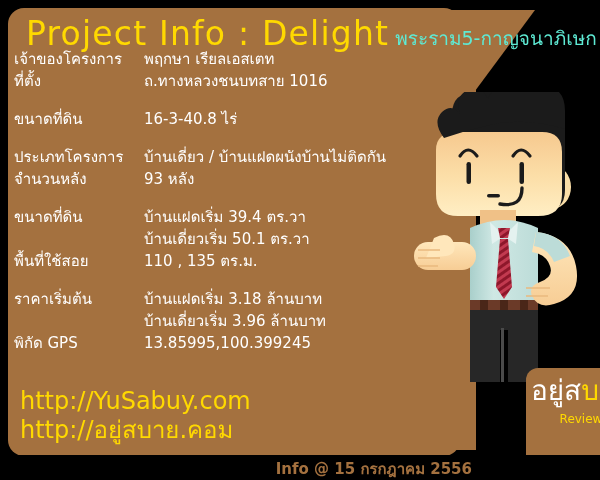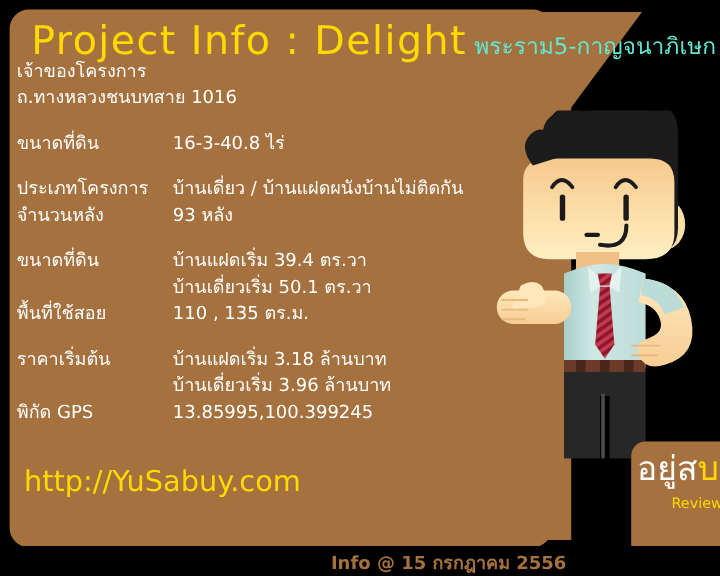--- a/index.html
+++ b/index.html
@@ -188,22 +188,24 @@
 
   <div id="title-row">
     <span class="title-en">Project  Info  :  Delight</span><span class="title-th">พระราม5-กาญจนาภิเษก</span>
   </div>
 
   <div id="info">
 
     <div class="grp">
       <div class="row">
         <span class="lbl">เจ้าของโครงการ</span>
-      </div>
-      <div class="row">
+        <span class="val">พฤกษา  เรียลเอสเตท</span>
+      </div>
+      <div class="row">
+        <span class="lbl">ที่ตั้ง</span>
         <span class="val">ถ.ทางหลวงชนบทสาย  1016</span>
       </div>
     </div>
 
     <div class="grp">
       <div class="row">
         <span class="lbl">ขนาดที่ดิน</span>
         <span class="val">16-3-40.8  ไร่</span>
       </div>
     </div>
@@ -246,20 +248,21 @@
       <div class="row">
         <span class="lbl">พิกัด  GPS</span>
         <span class="val">13.85995,100.399245</span>
       </div>
     </div>
 
   </div>
 
   <div id="urls">
     <div class="url">http://YuSabuy.com</div>
+    <div class="url">http://อยู่สบาย.คอม</div>
   </div>
 
   <div id="mascot">
     <svg width="192" height="300" viewBox="0 0 192 300" xmlns="http://www.w3.org/2000/svg">
       <defs>
         <linearGradient id="skinGrad" x1="0" y1="0" x2="0" y2="1">
           <stop offset="0%" stop-color="#f6c98f"></stop>
           <stop offset="55%" stop-color="#fcdfa9"></stop>
           <stop offset="100%" stop-color="#ffeec4"></stop>
         </linearGradient>

